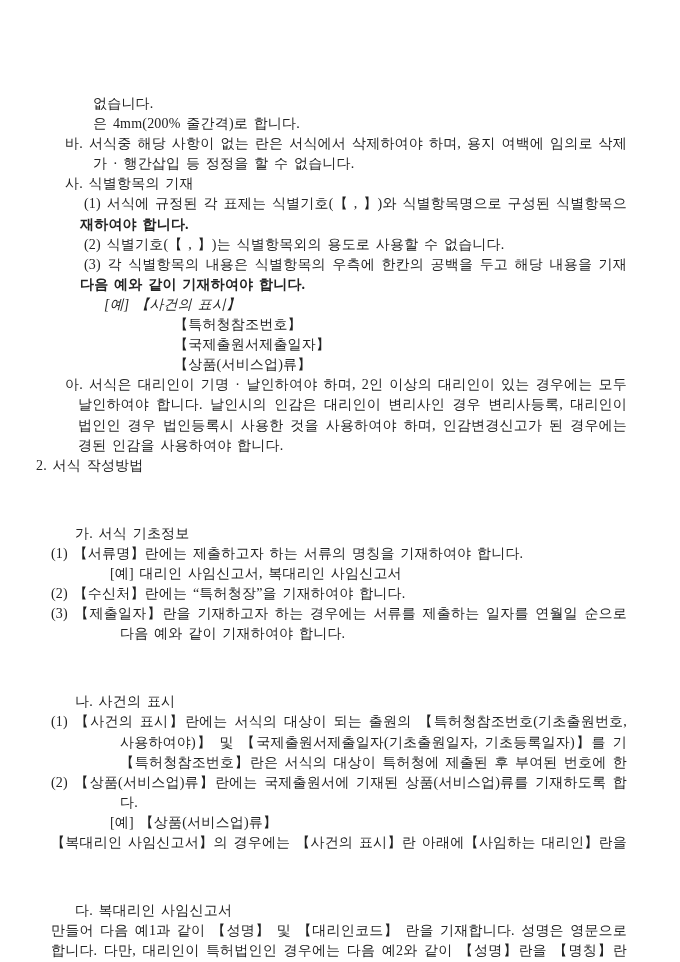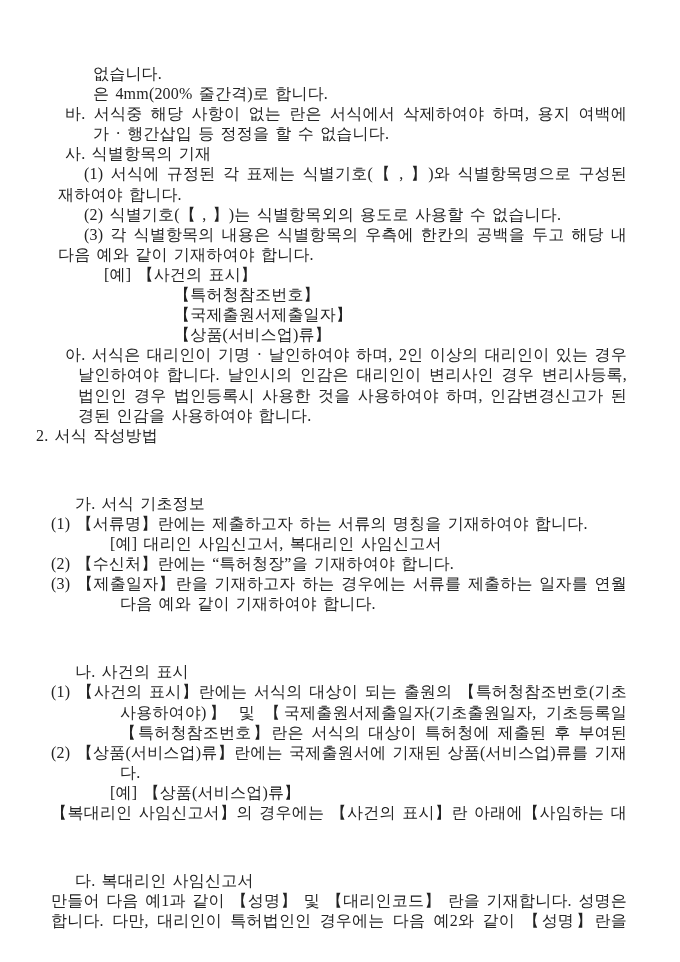--- a/index.html
+++ b/index.html
@@ -15,46 +15,46 @@
     font-family: "Liberation Serif", "DejaVu Serif", serif;
   }
   .page {
     position: absolute;
     inset: 0;
     background: #ffffff;
   }
   .doc {
     position: absolute;
     left: 0;
-    top: 64px;
+    top: 94px;
     width: 627px;
     color: #232323;
-    font-size: 16px;
+    font-size: 14px;
     line-height: 20.1px;
     letter-spacing: 0.2px;
     word-spacing: 2px;
   }
   .line {
     height: 20.1px;
     overflow: hidden;
     white-space: nowrap;
   }
   .line.fill {
     white-space: normal;
     text-align: justify;
     text-align-last: justify;
   }
   
   .ind-sec { padding-left: 36px; }   
   .ind-h1  { padding-left: 65px; }   
   .ind-b1  { padding-left: 93px; }   
   .ind-b1a { padding-left: 78px; }   
   .ind-n1  { padding-left: 84px; }   
-  .ind-c1  { padding-left: 58px; }  
-  .ind-ex1 { padding-left: 104px; }  
+  .ind-c1  { padding-left: 80px; font-weight: bold; }  
+  .ind-ex1 { padding-left: 104px; font-style: italic; }  
   .ind-exn { padding-left: 174px; }  
   .ind-h2  { padding-left: 75px; margin-top: 48px; }   
   .ind-n2  { padding-left: 51px; }   
   .ind-c2  { padding-left: 120px; }  
   .ind-ex2 { padding-left: 110px; }  
 </style>
 </head>
 <body style="background: rgb(255, 255, 255);">
 
 <div class="page">

